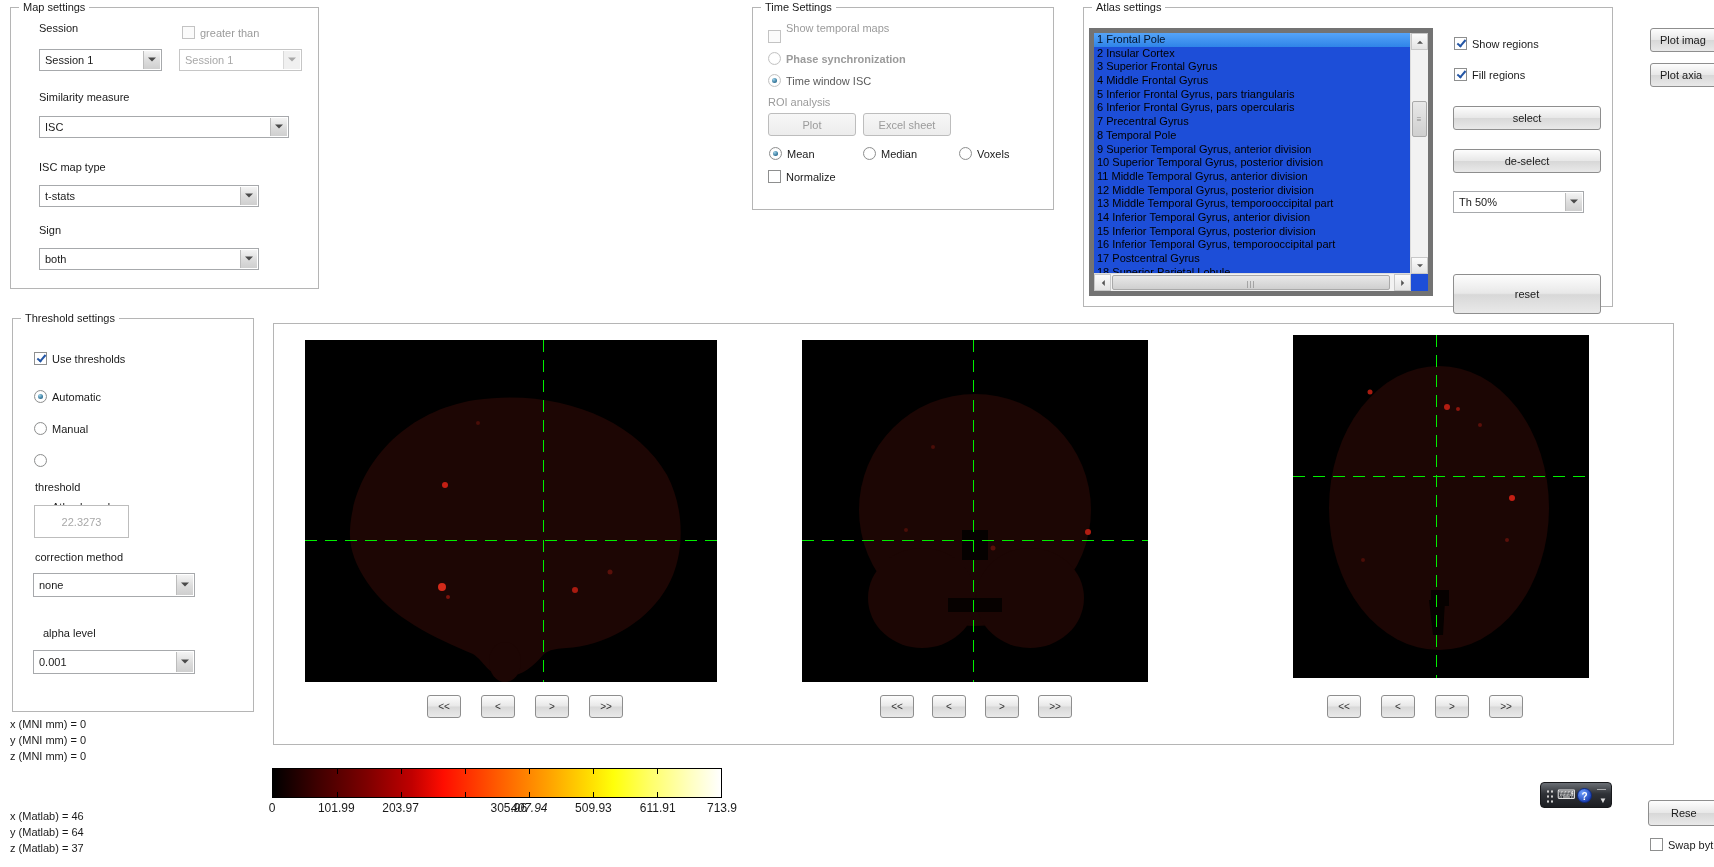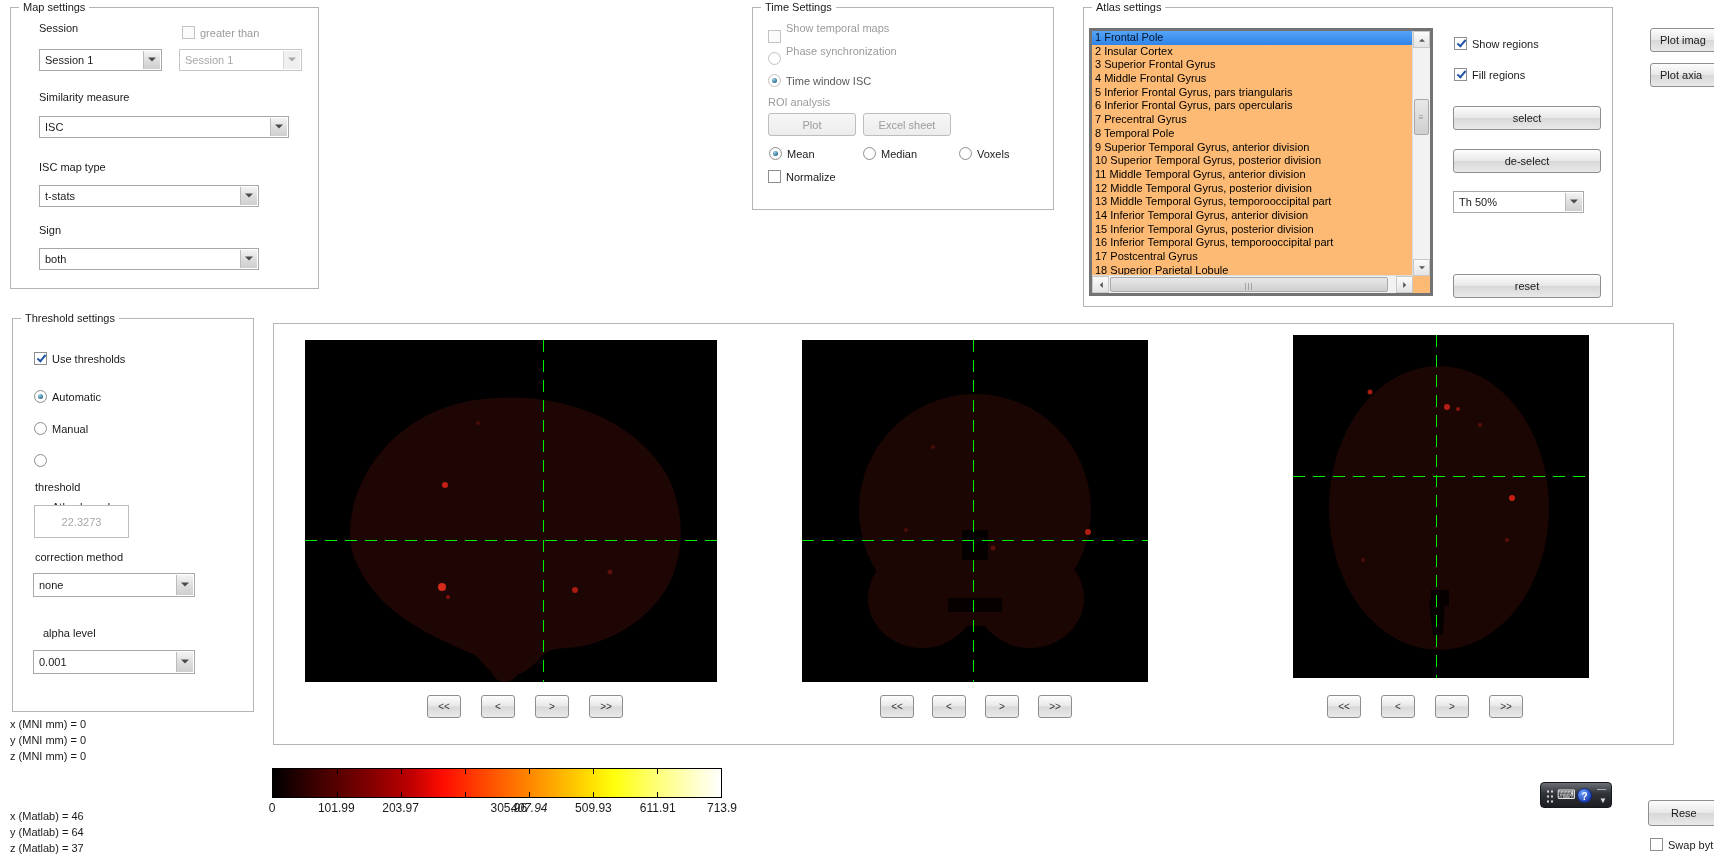--- a/index.html
+++ b/index.html
@@ -38,21 +38,21 @@
   .cb.dis{border-color:#c3c3c3;background:#fbfbfb;}
   .cb.checked::after{content:"";position:absolute;left:2px;top:2px;width:7px;height:3px;
      border-left:2px solid #2456a5;border-bottom:2px solid #2456a5;transform:rotate(-50deg);}
   .radio{position:absolute;width:13px;height:13px;border-radius:50%;box-sizing:border-box;
      border:1px solid #8e8f8f;background:radial-gradient(circle,#ffffff 55%,#ececec);}
   .radio.dis{border-color:#c3c3c3;}
   .radio.sel::after{content:"";position:absolute;left:3px;top:3px;width:5px;height:5px;border-radius:50%;
      background:radial-gradient(circle at 35% 30%,#9bd0e8,#1a5e84 85%);}
 
   
-  .listbox{position:absolute;border:3px solid #737373;background:#fdba74;box-sizing:border-box;}
+  .listbox{position:absolute;border:5px solid #737373;background:#1d4ed8;box-sizing:border-box;}
   .lb-items{position:absolute;left:0;top:0;right:17px;bottom:17px;overflow:hidden;}
   .lb-item{height:13.7px;line-height:13.7px;padding-left:3px;white-space:nowrap;color:#000;}
   .lb-item.sel{background:linear-gradient(#55a4f8,#2f84e8);color:#04142c;}
   .sb{position:absolute;background:#f2f2f2;}
   .sb-v{top:0;bottom:17px;right:0;width:17px;border-left:1px solid #dcdcdc;}
   .sb-h{left:0;right:17px;bottom:0;height:17px;border-top:1px solid #dcdcdc;}
   .sb-btn{position:absolute;width:17px;height:17px;background:linear-gradient(#fbfbfb,#e4e4e4);
      border:1px solid #c8c8c8;box-sizing:border-box;}
   .sb-btn::after{content:"";position:absolute;left:50%;top:50%;border:3px solid transparent;}
   .sb-up{top:0;left:0;} .sb-up::after{transform:translate(-50%,-70%);border-bottom-color:#555;}
@@ -137,21 +137,21 @@
   </div>
 
 
   <div class="panel" style="left:752px;top:7px;width:300px;height:201px;">
     <span class="panel-title">Time Settings</span>
 
     <span class="cb dis" style="left:15px;top:22px;"></span>
     <span class="lbl dis" style="left:33px;top:14px;">Show temporal maps</span>
 
     <span class="radio dis" style="left:15px;top:44px;"></span>
-    <span class="lbl dis" style="left:33px;top:37px;">Phase synchronization</span>
+    <span class="lbl dis" style="left:33px;top:45px;font-weight:bold;">Phase synchronization</span>
 
     <span class="radio dis sel" style="left:15px;top:66px;"></span>
     <span class="lbl" style="left:33px;top:67px;color:#5a5a5a;">Time window ISC</span>
 
     <span class="lbl dis" style="left:15px;top:88px;">ROI analysis</span>
 
     <div class="btn dis" style="left:15px;top:105px;width:88px;height:23px;">Plot</div>
     <div class="btn dis" style="left:110px;top:105px;width:88px;height:23px;">Excel sheet</div>
 
     <span class="radio sel" style="left:16px;top:139px;"></span>
@@ -211,21 +211,21 @@
     <span class="lbl" style="left:388px;top:61px;">Fill regions</span>
 
     <div class="btn" style="left:369px;top:98px;width:148px;height:24px;">select</div>
     <div class="btn" style="left:369px;top:141px;width:148px;height:24px;">de-select</div>
 
     <div class="combo" style="left:369px;top:183px;width:131px;height:22px;">
       <span class="val">Th 50%</span>
       <span class="arrow-btn"></span>
     </div>
 
-    <div class="btn" style="left:369px;top:266px;width:148px;height:24px;">reset</div>
+    <div class="btn" style="left:369px;top:266px;width:148px;height:40px;">reset</div>
   </div>
 
   <div class="btn" style="left:1650px;top:28px;width:130px;height:24px;justify-content:flex-start;padding-left:9px;">Plot imag</div>
   <div class="btn" style="left:1650px;top:63px;width:130px;height:24px;justify-content:flex-start;padding-left:9px;">Plot axia</div>
 
   <div class="panel" style="left:12px;top:318px;width:240px;height:392px;">
     <span class="panel-title">Threshold settings</span>
 
     <span class="cb checked" style="left:21px;top:33px;"></span>
     <span class="lbl" style="left:39px;top:34px;">Use thresholds</span>

